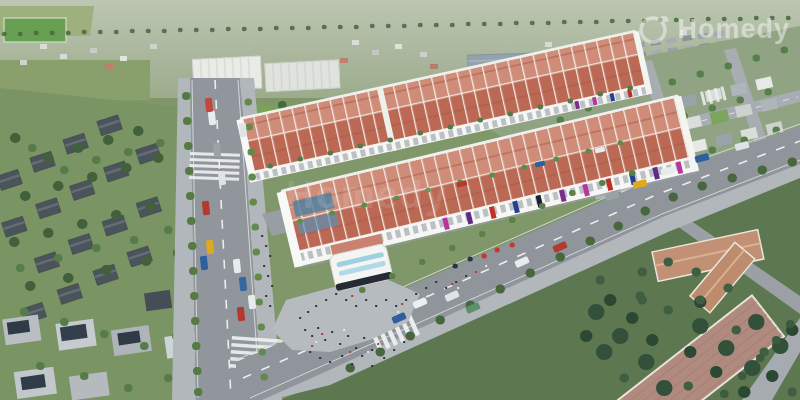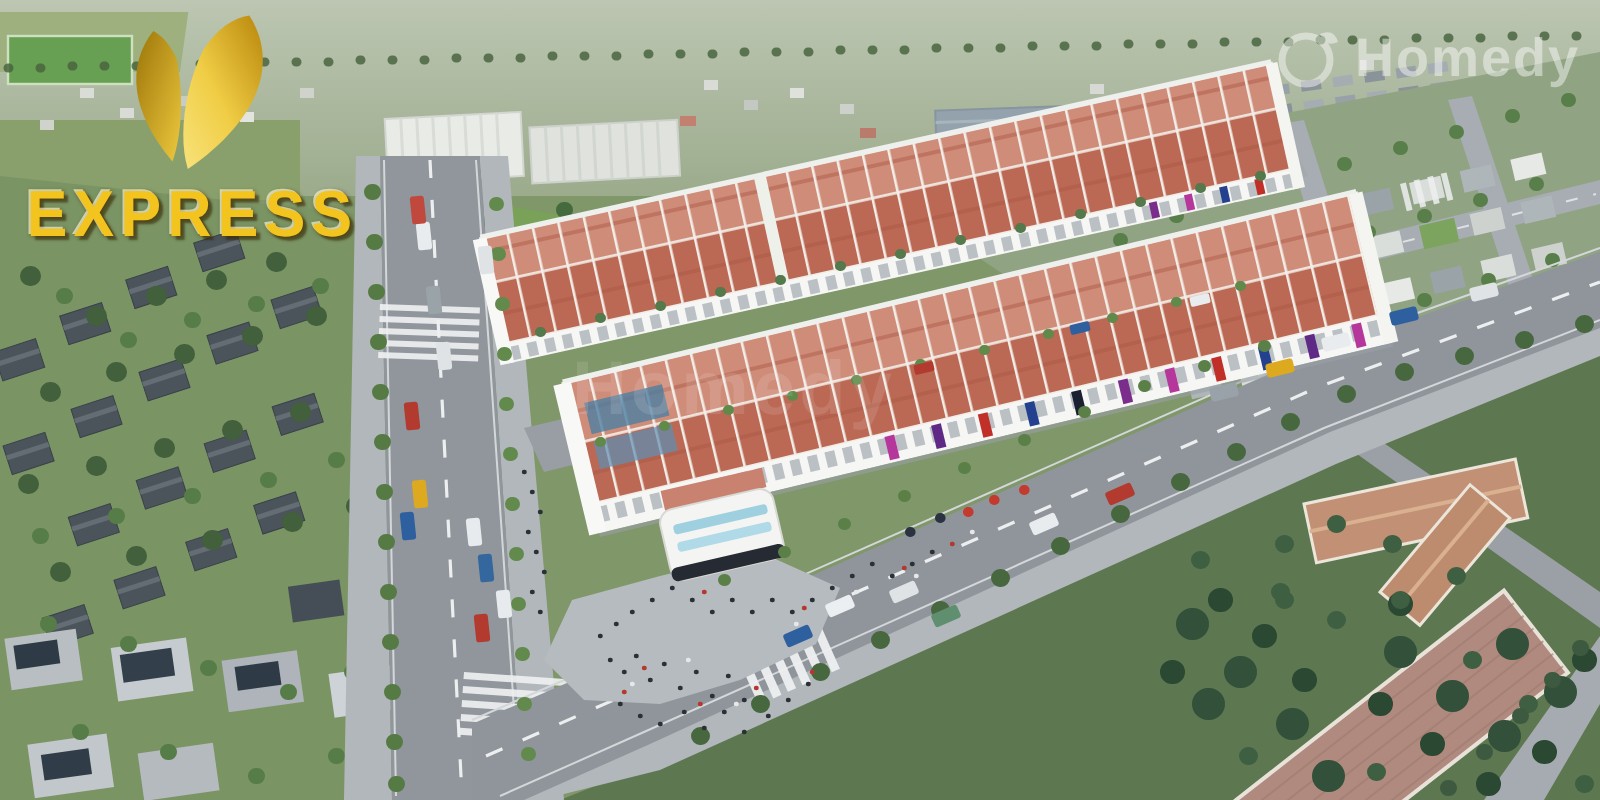--- a/index.html
+++ b/index.html
@@ -443,38 +443,20 @@
         </g>
   </g>
 
   <g fill="none" stroke-linecap="round">
     <path d="M305 330h.3M312 336h.3M318 328h.3M325 340h.3M332 332h.3M340 344h.3M348 336h.3M356 348h.3M364 338h.3M372 350h.3M310 352h.3M320 358h.3M330 362h.3M342 356h.3M352 364h.3M362 356h.3M372 366h.3M384 358h.3M394 350h.3M404 342h.3M300 318h.3M308 312h.3M316 306h.3M326 300h.3M336 294h.3M346 300h.3M356 306h.3M366 300h.3M376 306h.3M386 300h.3M396 306h.3M406 300h.3M416 294h.3M426 288h.3M436 282h.3M446 288h.3M456 282h.3M466 276h.3M262 236h.3M266 246h.3M270 256h.3M264 266h.3M268 276h.3M272 286h.3M266 296h.3M270 306h.3" stroke="#2b2f36" stroke-width="2.2"></path>
     <path d="M322 334h.3M350 352h.3M378 344h.3M406 336h.3M352 296h.3M402 304h.3M452 284h.3M312 346h.3M476 272h.3" stroke="#b3392e" stroke-width="2.2"></path>
     <path d="M316 342h.3M344 330h.3M368 352h.3M398 312h.3M428 296h.3M458 288h.3M486 266h.3" stroke="#e8e8e8" stroke-width="2.2"></path>
   </g>
 </svg>
 
-<div class="express-logo">
-  <svg class="express-bird" width="96" height="92" viewBox="0 0 100 92">
-    <path d="M34,10 C20,28 22,52 44,78 C49,64 50,42 46,24 C42,16 38,12 34,10 Z" fill="url(#gb1)"></path>
-    <path d="M84,2 C97,22 95,52 52,82 C47,66 50,40 60,20 C67,9 76,3 84,2 Z" fill="url(#gb2)"></path>
-    <defs>
-      <linearGradient id="gb1" x1="0" y1="0" x2="1" y2="1">
-        <stop offset="0" stop-color="#9c7508"></stop>
-            <stop offset="1" stop-color="#edc93e"></stop>
-      </linearGradient>
-      <linearGradient id="gb2" x1="1" y1="0" x2="0" y2="1">
-        <stop offset="0" stop-color="#b8860b"></stop>
-            <stop offset=".55" stop-color="#f0cd45"></stop>
-            <stop offset="1" stop-color="#f7e27a"></stop>
-      </linearGradient>
-    </defs>
-  </svg>
-  <span class="express-text">EXPRESS</span>
-</div>
 
 <div class="homedy">
   <svg width="34" height="34" viewBox="0 0 34 34">
     <circle cx="17" cy="18" r="12" fill="none" stroke="#ffffff" stroke-width="3.5"></circle>
     <path d="M24,5 q7,-3 9,4 q-7,3 -9,-4 Z" fill="#ffffff"></path>
   </svg>
   <span class="homedy-text">Homedy</span>
 </div>
 
 <span class="watermark-center">Homedy</span>

